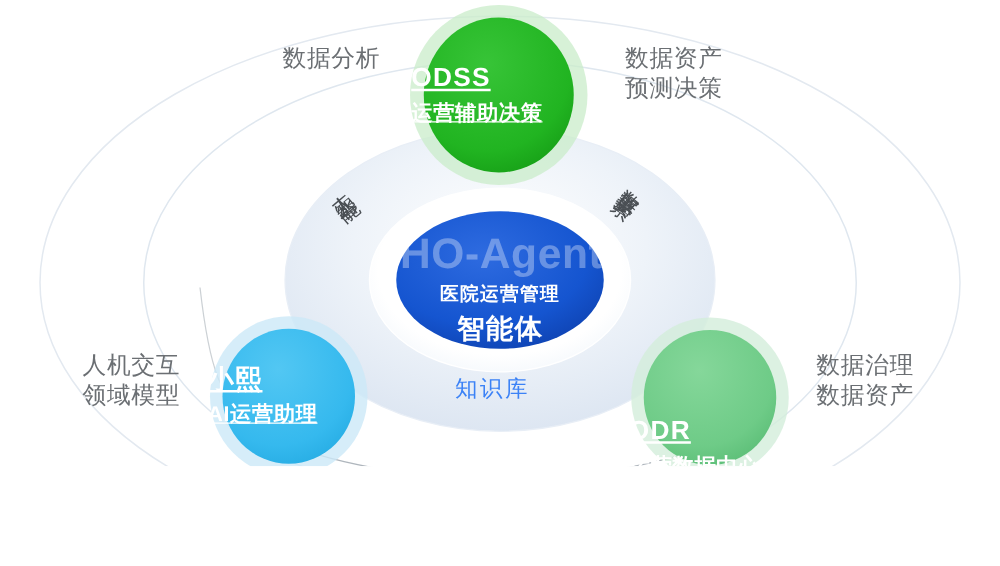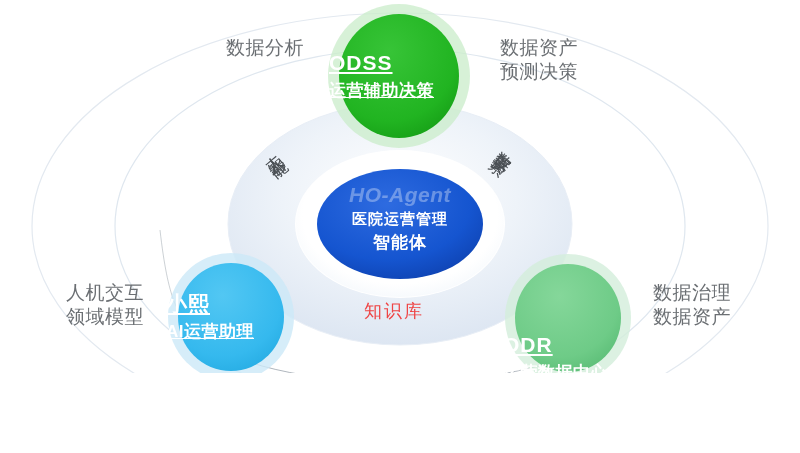--- a/index.html
+++ b/index.html
@@ -57,37 +57,36 @@
     font-size: 17px;
     letter-spacing: 0.5px;
   }
 
   .core-label {
     text-align: center;
     color: #ffffff;
   }
   .core-ghost {
     display: block;
-    font-size: 21px;
+    font-size: 34px;
     font-weight: bold;
     color: rgba(255,255,255,0.33);
     letter-spacing: 0.5px;
     margin-bottom: -2px;
-    font-style: italic;
   }
   .core-cn1 {
     display: block;
     font-size: 15px;
     font-weight: bold;
     letter-spacing: 1px;
     margin-top: 2px;
   }
   .core-cn2 {
     display: block;
-    font-size: 17px;
+    font-size: 22px;
     font-weight: bold;
     letter-spacing: 1px;
     margin-top: 4px;
     text-align: center;
   }
 
   .ring-label {
     color: #4a4f54;
     font-size: 17px;
     letter-spacing: 2px;
@@ -96,21 +95,21 @@
     writing-mode: vertical-rl;
     transform: rotate(-40deg);
     transform-origin: center center;
   }
   .ring-label-right {
     writing-mode: vertical-rl;
     transform: rotate(40deg);
     transform-origin: center center;
   }
   .ring-label-bottom {
-    color: #ef4444;
+    color: #3b82f6;
     font-size: 18px;
     letter-spacing: 2px;
   }
 
   
   #watermark {
     position: absolute;
     left: 645px;
     top: 401px;
     width: 145px;

